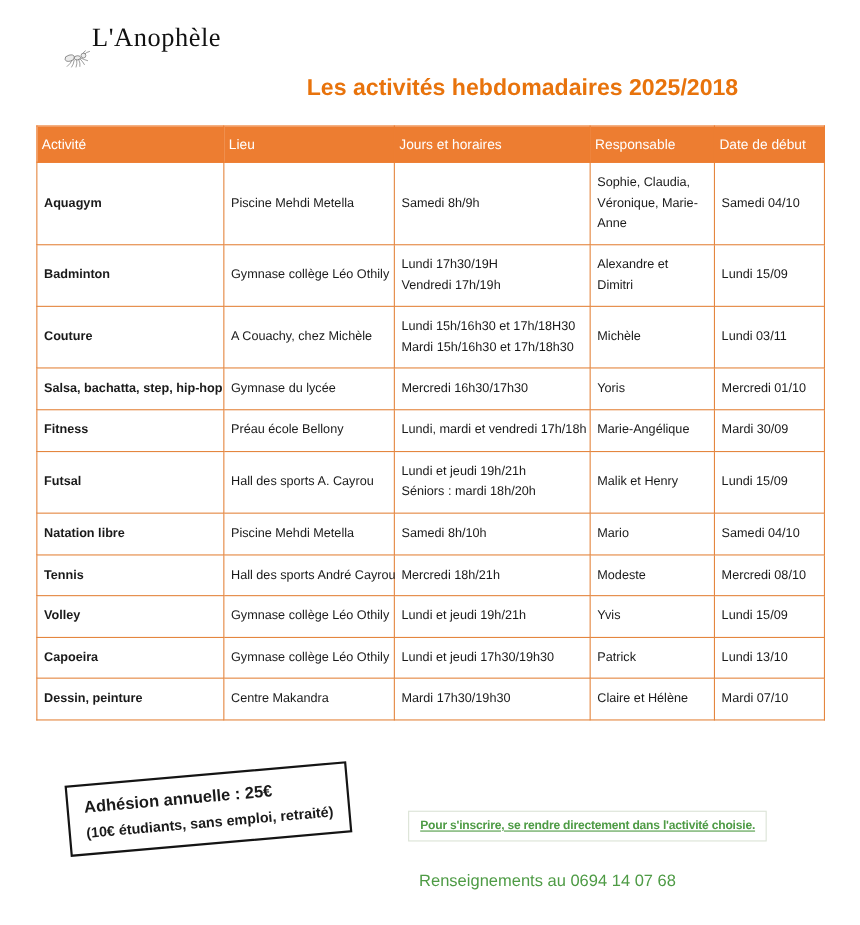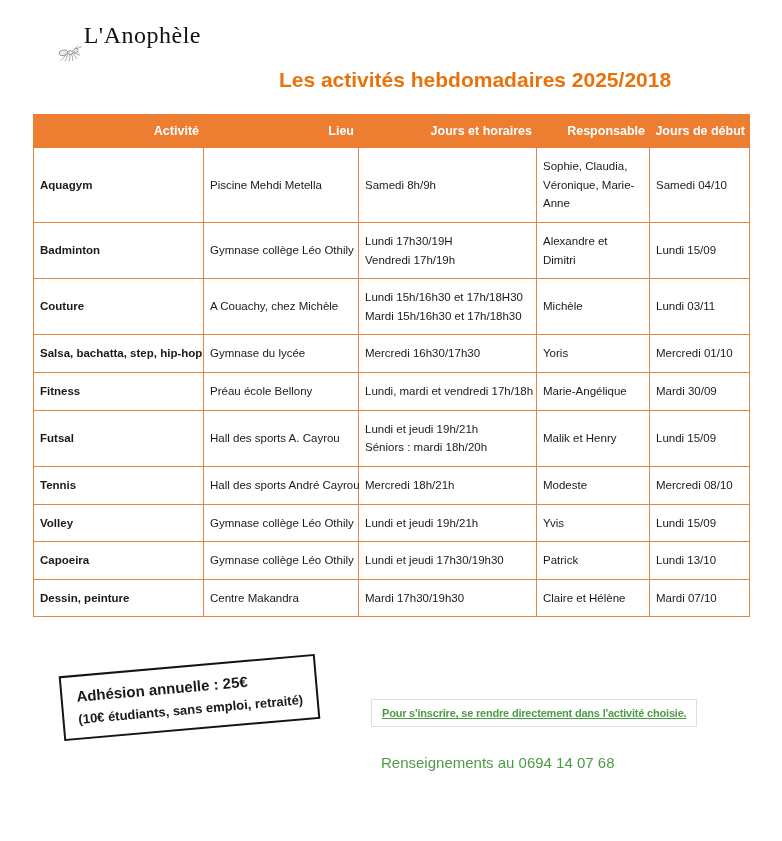--- a/index.html
+++ b/index.html
@@ -26,22 +26,22 @@
     margin: 42px 0 0 0;
   }
 
   
   table.activities {
     width: 716px; table-layout: fixed; border-collapse: collapse;
     margin-top: 22px;
   }
   .activities th {
     background: #ED7D31; color: #ffffff;
-    font-size: 12.5px; font-weight: 700;
-    padding: 9px 4px; text-align: right;
+    font-size: 12.5px; font-weight: 400;
+    padding: 9px 4px; text-align: left;
     border: 1px solid #ED7D31;
   }
   .activities td {
     border: 1px solid #E4863F;
     padding: 9px 6px;
     font-size: 11.5px; line-height: 1.62;
     vertical-align: middle;
     overflow: visible;
   }
   td.c-activite { font-weight: 700; white-space: nowrap; }
@@ -109,21 +109,21 @@
       <col style="width:178px">
       <col style="width:113px">
       <col style="width:100px">
     </colgroup>
     <thead>
       <tr>
           <th class="c-activite">Activité</th>
           <th class="c-lieu">Lieu</th>
           <th class="c-jours">Jours et horaires</th>
           <th class="c-responsable">Responsable</th>
-          <th class="c-date">Jours de début</th>
+          <th class="c-date">Date de début</th>
         </tr>
     </thead>
     <tbody>
         <tr>
           <td class="c-activite">Aquagym</td>
           <td class="c-lieu">Piscine Mehdi Metella</td>
           <td class="c-jours">Samedi 8h/9h</td>
           <td class="c-responsable">Sophie, Claudia, Véronique, Marie-Anne</td>
           <td class="c-date">Samedi 04/10</td>
         </tr>
@@ -157,20 +157,27 @@
           <td class="c-responsable">Marie-Angélique</td>
           <td class="c-date">Mardi 30/09</td>
         </tr>
         <tr>
           <td class="c-activite">Futsal</td>
           <td class="c-lieu">Hall des sports A. Cayrou</td>
           <td class="c-jours">Lundi et jeudi 19h/21h
 Séniors : mardi 18h/20h</td>
           <td class="c-responsable">Malik et Henry</td>
           <td class="c-date">Lundi 15/09</td>
+        </tr>
+        <tr>
+          <td class="c-activite">Natation libre</td>
+          <td class="c-lieu">Piscine Mehdi Metella</td>
+          <td class="c-jours">Samedi 8h/10h</td>
+          <td class="c-responsable">Mario</td>
+          <td class="c-date">Samedi 04/10</td>
         </tr>
         <tr>
           <td class="c-activite">Tennis</td>
           <td class="c-lieu">Hall des sports André Cayrou</td>
           <td class="c-jours">Mercredi 18h/21h</td>
           <td class="c-responsable">Modeste</td>
           <td class="c-date">Mercredi 08/10</td>
         </tr>
         <tr>
           <td class="c-activite">Volley</td>

